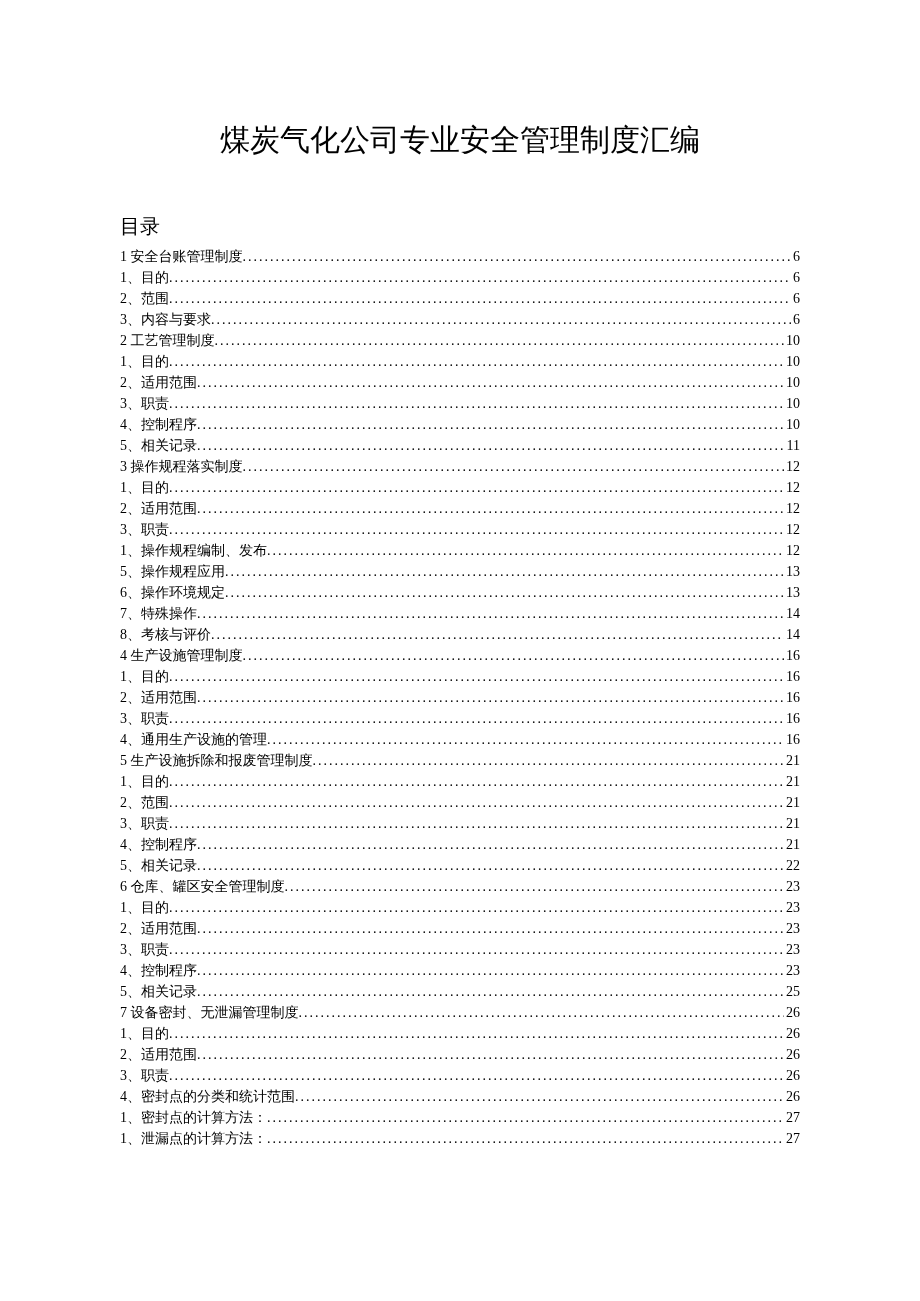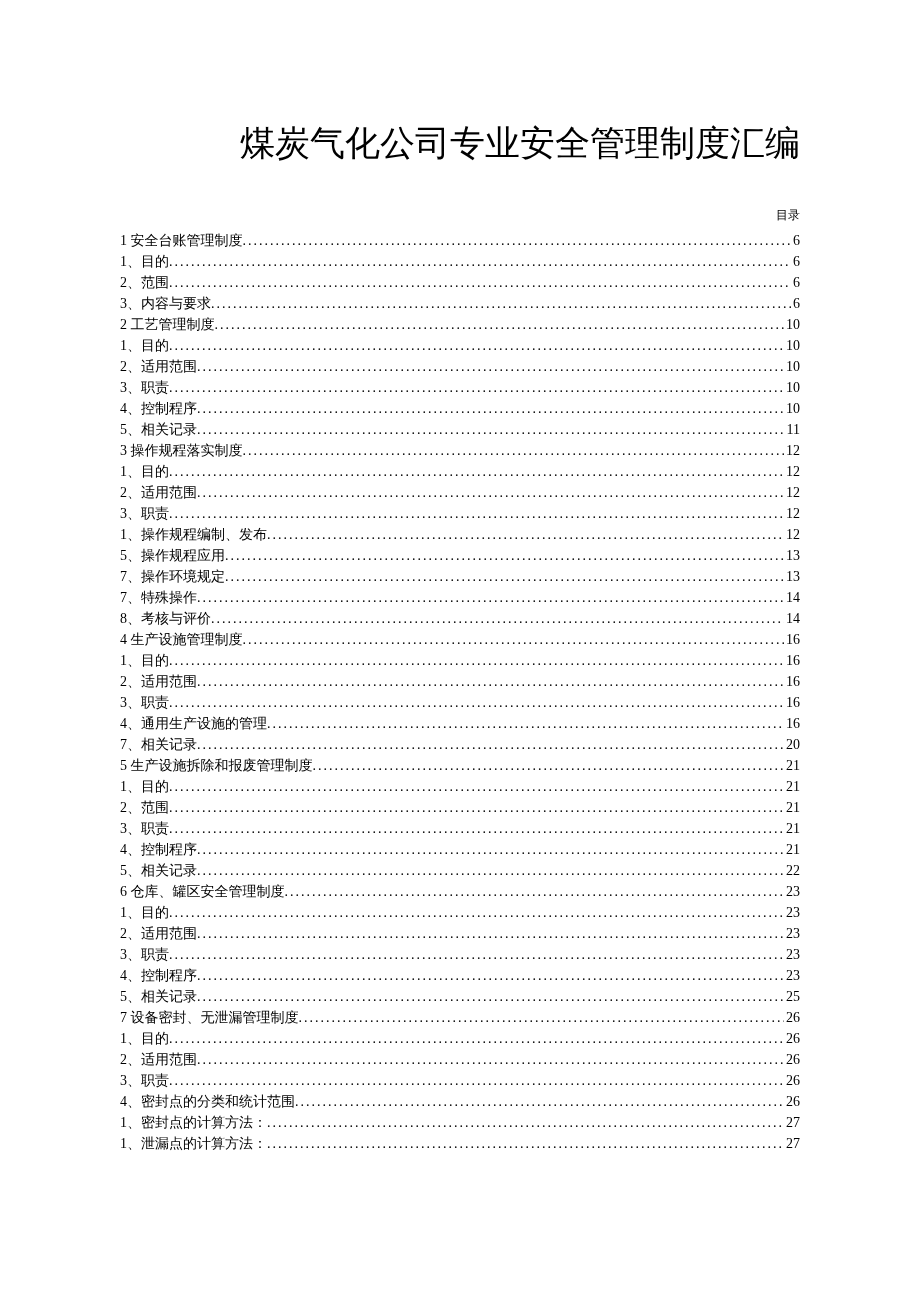--- a/index.html
+++ b/index.html
@@ -5,29 +5,29 @@
   * { margin: 0; padding: 0; box-sizing: border-box; }
   body {
     background: #fff;
     width: 920px;
     height: 1301px;
     font-family: "SimSun", "宋体", serif;
     color: #000;
     padding: 120px 120px 0 120px;
   }
   .doc-title {
-    text-align: right;
-    font-size: 35px;
+    text-align: center;
+    font-size: 30px;
     font-weight: normal;
     font-family: "SimSun", "宋体", serif;
-    margin-bottom: 40px;
+    margin-bottom: 52px;
   }
   .toc-label {
-    text-align: right;
-    font-size: 12px;
+    text-align: left;
+    font-size: 20px;
     margin-bottom: 6px;
   }
   .toc {
     font-size: 14px;
     line-height: 1.5;
   }
   .toc-row {
     display: flex;
     align-items: flex-start;
     white-space: nowrap;
@@ -132,21 +132,21 @@
       <span class="toc-text">1、操作规程编制、发布 </span>
       <span class="toc-dots"></span>
       <span class="toc-page"> 12</span>
     </div>
     <div class="toc-row">
       <span class="toc-text">5、操作规程应用 </span>
       <span class="toc-dots"></span>
       <span class="toc-page"> 13</span>
     </div>
     <div class="toc-row">
-      <span class="toc-text">7、操作环境规定 </span>
+      <span class="toc-text">6、操作环境规定 </span>
       <span class="toc-dots"></span>
       <span class="toc-page"> 13</span>
     </div>
     <div class="toc-row">
       <span class="toc-text">7、特殊操作 </span>
       <span class="toc-dots"></span>
       <span class="toc-page"> 14</span>
     </div>
     <div class="toc-row">
       <span class="toc-text">8、考核与评价 </span>
@@ -172,25 +172,20 @@
       <span class="toc-text">3、职责 </span>
       <span class="toc-dots"></span>
       <span class="toc-page"> 16</span>
     </div>
     <div class="toc-row">
       <span class="toc-text">4、通用生产设施的管理 </span>
       <span class="toc-dots"></span>
       <span class="toc-page"> 16</span>
     </div>
     <div class="toc-row">
-      <span class="toc-text">7、相关记录 </span>
-      <span class="toc-dots"></span>
-      <span class="toc-page"> 20</span>
-    </div>
-    <div class="toc-row">
       <span class="toc-text">5 生产设施拆除和报废管理制度 </span>
       <span class="toc-dots"></span>
       <span class="toc-page"> 21</span>
     </div>
     <div class="toc-row">
       <span class="toc-text">1、目的 </span>
       <span class="toc-dots"></span>
       <span class="toc-page"> 21</span>
     </div>
     <div class="toc-row">

